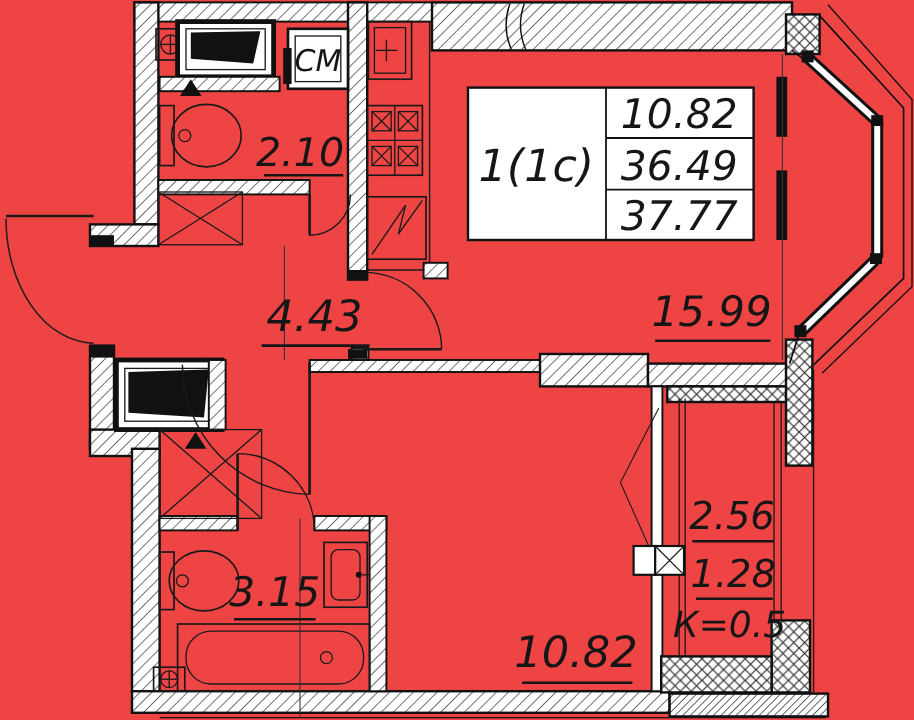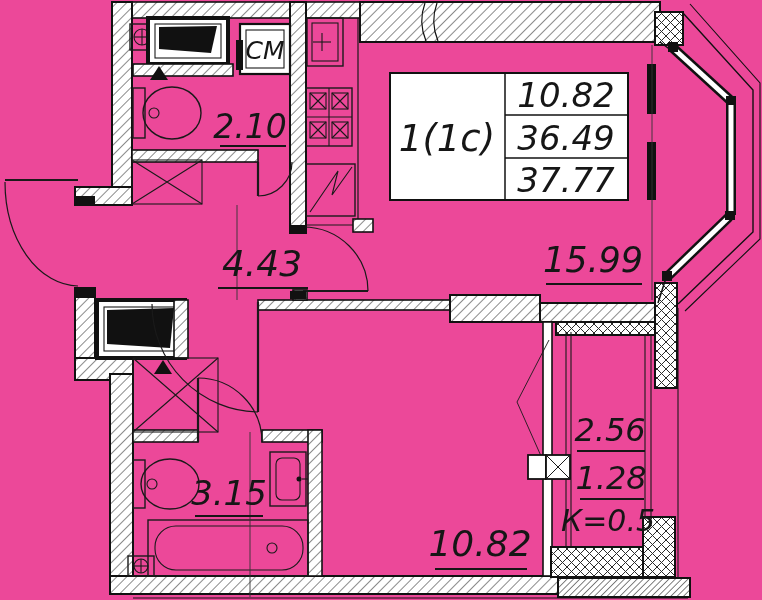--- a/index.html
+++ b/index.html
@@ -1,16 +1,16 @@
 <!DOCTYPE html>
 <html><head>
 <meta charset="utf-8">
 <style>
   html,body{margin:0;padding:0;background:#ffffff;}
-  #stage{position:relative;width:762px;height:600px;background:#ec4899;overflow:hidden;}
+  #stage{position:relative;width:762px;height:600px;background:#ef4444;overflow:hidden;}
   svg{display:block;}
   .plan-label{font-family:"DejaVu Sans",sans-serif;font-style:italic;fill:#161616;}
   .s25{font-size:25px;} .s30{font-size:30px;} .s32{font-size:32px;}
   .s33{font-size:33px;} .s34{font-size:34px;} .s35{font-size:35px;}
   .s36{font-size:36px;} .s37{font-size:37px;}
   .wall{stroke:#111;stroke-width:2;fill:url(#hatch);}
   .wallThin{stroke:#111;stroke-width:1.6;fill:url(#hatch);}
   .wallX{stroke:#111;stroke-width:2;fill:url(#cross);}
   .wallD{stroke:#111;stroke-width:2;fill:url(#hatchDense);}
   .fix{stroke:#1a1a1a;fill:none;stroke-width:1.4;}

